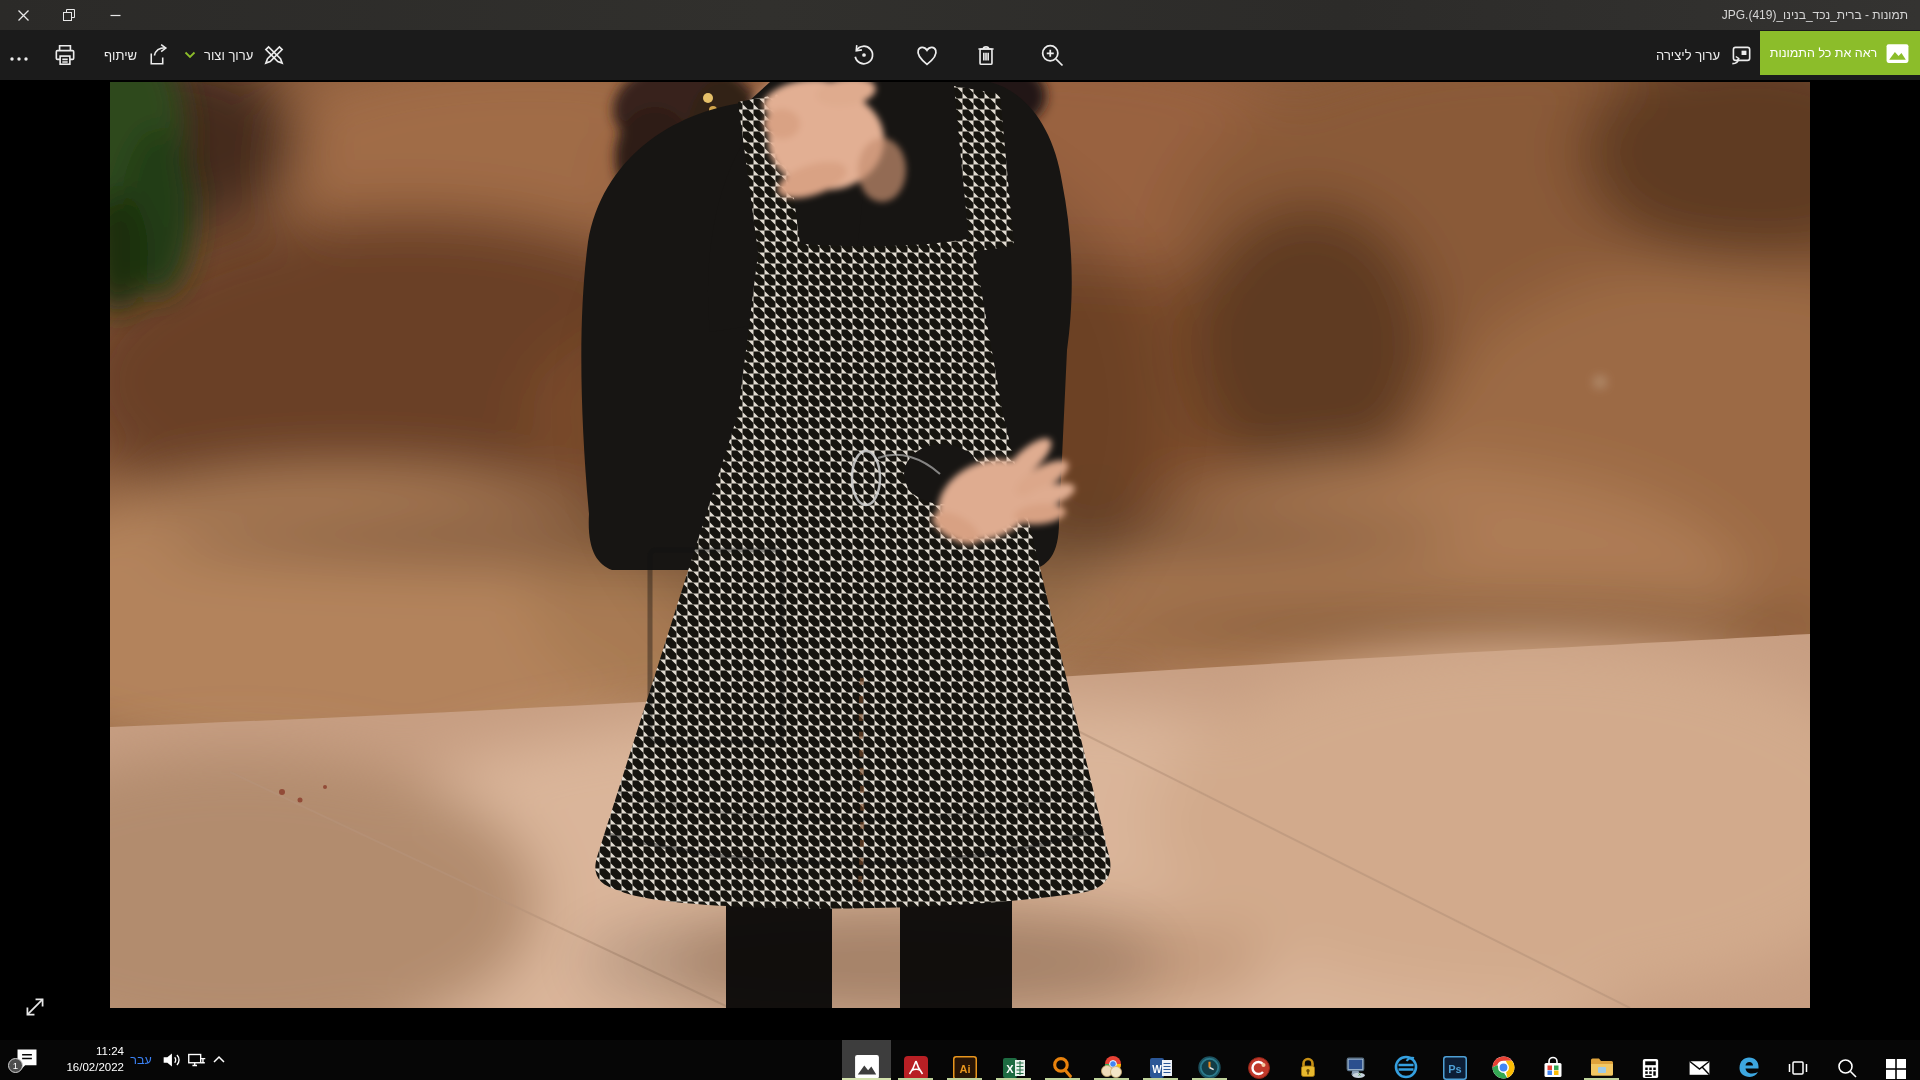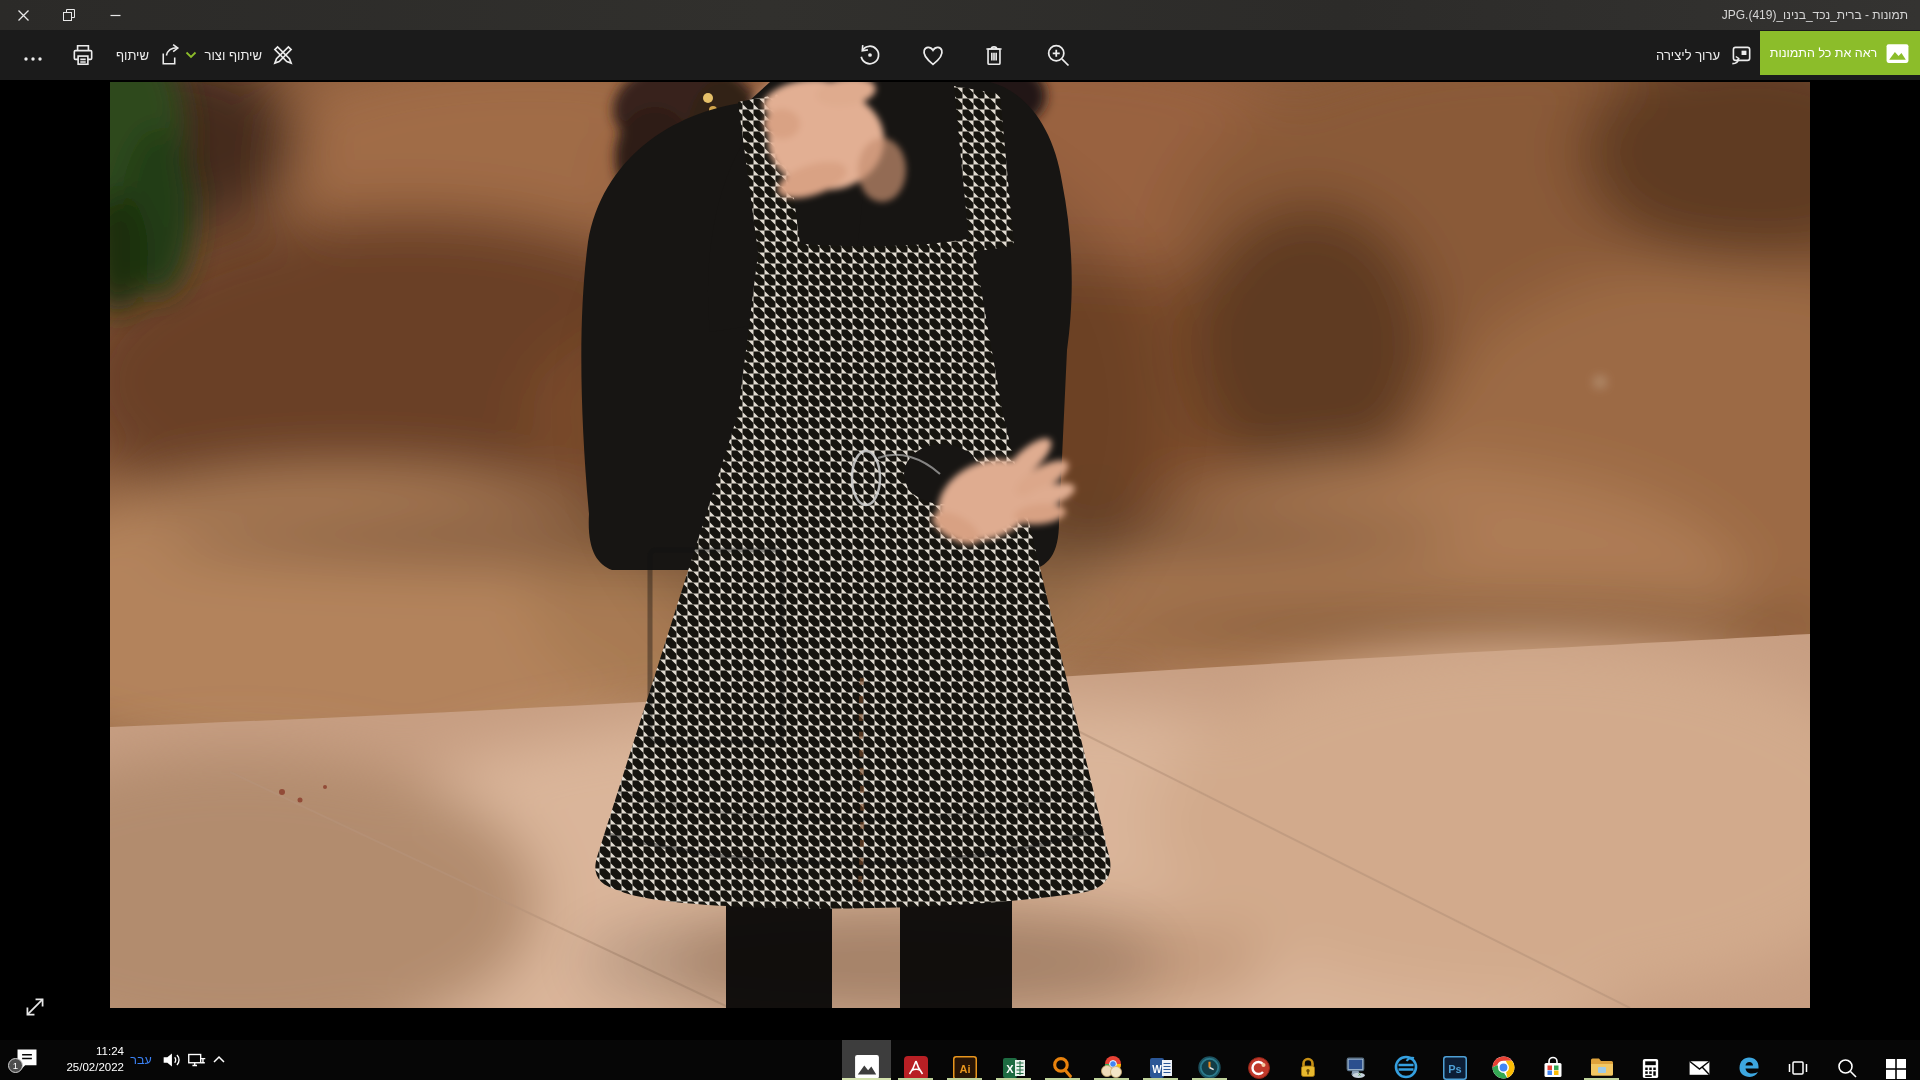--- a/index.html
+++ b/index.html
@@ -12,21 +12,21 @@
     background:linear-gradient(90deg,#2b2a28 0%,#31302d 40%,#2c2b29 70%,#343331 100%); z-index:30; }
   .wincontrol { position:absolute; top:0; width:46px; height:30px; display:flex;
     align-items:center; justify-content:center; }
   .titlebar .title { position:absolute; right:12px; top:0; height:30px; line-height:30px;
     color:#d6d6d6; font-size:12px; }
 
   
   .toolbar { position:absolute; left:0; top:30px; width:1920px; height:50px;
     background:#1b1b1b; z-index:29; }
   .tbtn { position:absolute; top:0; height:50px; display:flex; align-items:center;
-    justify-content:flex-end; gap:8px; color:#ececec; font-size:13px; cursor:default; }
+    justify-content:flex-start; gap:8px; color:#ececec; font-size:13px; cursor:default; }
   .tbtn svg { display:block; }
   .greenbtn { position:absolute; left:1760px; top:1px; width:160px; height:44px;
     display:flex; align-items:center; justify-content:center; gap:8px;
     color:#fff; font-size:12.5px; }
 
   
   .viewer { position:absolute; left:0; top:80px; width:1920px; height:960px; background:#000; }
   .photo { position:absolute; left:110px; top:2px; width:1700px; height:926px; }
   .expand { position:absolute; left:22px; bottom:20px; width:26px; height:26px; }
 
@@ -100,21 +100,21 @@
         <path d="M6 10 V20 H17 V14"></path>
         <path d="M9 12 C10 7.5 14 4.5 19.5 4.5"></path>
         <path d="M15.5 1.5 L20 4.8 L15.5 8.3"></path>
       </svg>
     </div>
 
     <div class="tbtn" style="left:184px; width:112px">
       <svg width="12" height="10" viewBox="0 0 12 10">
         <path d="M1.5 2.5 L6 7 L10.5 2.5" fill="none" stroke="#8cbd2a" stroke-width="1.8"></path>
       </svg>
-      <span dir="rtl">שיתוף וצור</span>
+      <span dir="rtl">ערוך וצור</span>
       <svg width="26" height="26" viewBox="0 0 24 24" fill="none" stroke="#ececec" stroke-width="1.5">
         <path d="M4.5 19.5 L6 15.5 L17 4.5 L19.5 7 L8.5 18 Z"></path>
         <path d="M19.5 19.5 L18 15.5 L7 4.5 L4.5 7 L15.5 18 Z"></path>
       </svg>
     </div>
 
     <div class="tbtn" style="left:850px; width:34px">
       <svg width="28" height="28" viewBox="0 0 24 24" fill="none" stroke="#ececec" stroke-width="1.5">
         <path d="M5.5 8 A7.5 7.5 0 1 1 4.5 13.5"></path>
         <path d="M5.8 3.5 L5.4 8.4 L10.2 7.6" stroke-width="1.4"></path>
@@ -299,21 +299,21 @@
     <div class="tray">
       <div style="position:absolute;left:14px;top:6px;width:30px;height:30px">
         <svg width="26" height="26" viewBox="0 0 24 24" fill="none" stroke="#fff" stroke-width="1.5">
           <path d="M4 4 H20 V17 H10 L6 21 V17 H4 Z" fill="#fff"></path>
           <path d="M7.5 8 H16.5 M7.5 11.5 H16.5" stroke="#060606" stroke-width="1.4"></path>
         </svg>
         <div class="badge" style="left:-6px;top:12px">1</div>
       </div>
       <div class="clock">
         <div>11:24</div>
-        <div>25/02/2022</div>
+        <div>16/02/2022</div>
       </div>
       <div class="lang">
           <span dir="rtl">עבר</span>
         </div>
       <div style="position:absolute;left:160px;top:9px">
         <svg width="22" height="22" viewBox="0 0 24 24" fill="none" stroke="#fff" stroke-width="1.5">
           <path d="M4 9 H8 L13 5 V19 L8 15 H4 Z" fill="#fff" stroke="none"></path>
           <path d="M16 9 C17.5 10.5 17.5 13.5 16 15"></path>
           <path d="M18.5 6.5 C21.5 9.5 21.5 14.5 18.5 17.5"></path>
         </svg>

